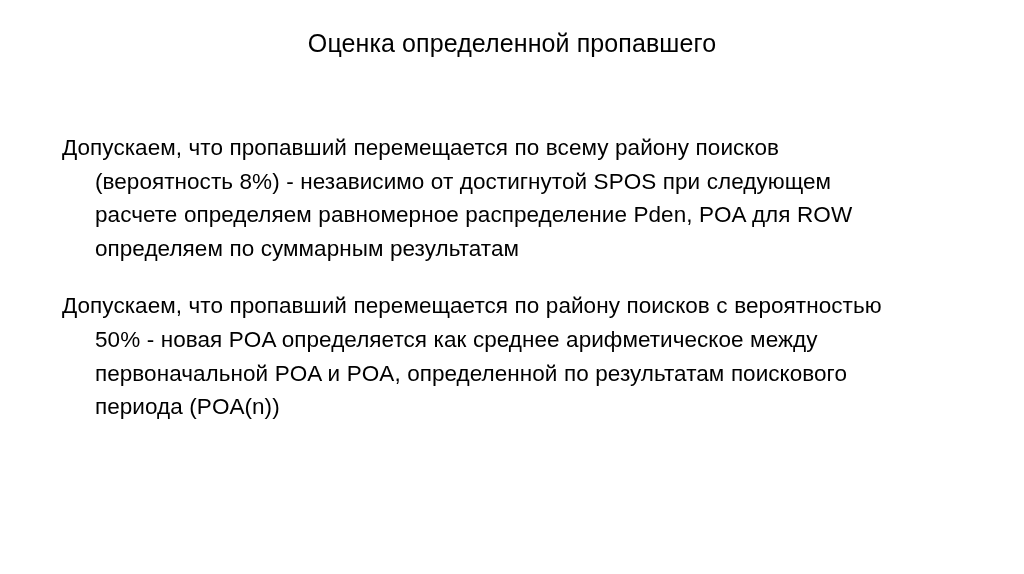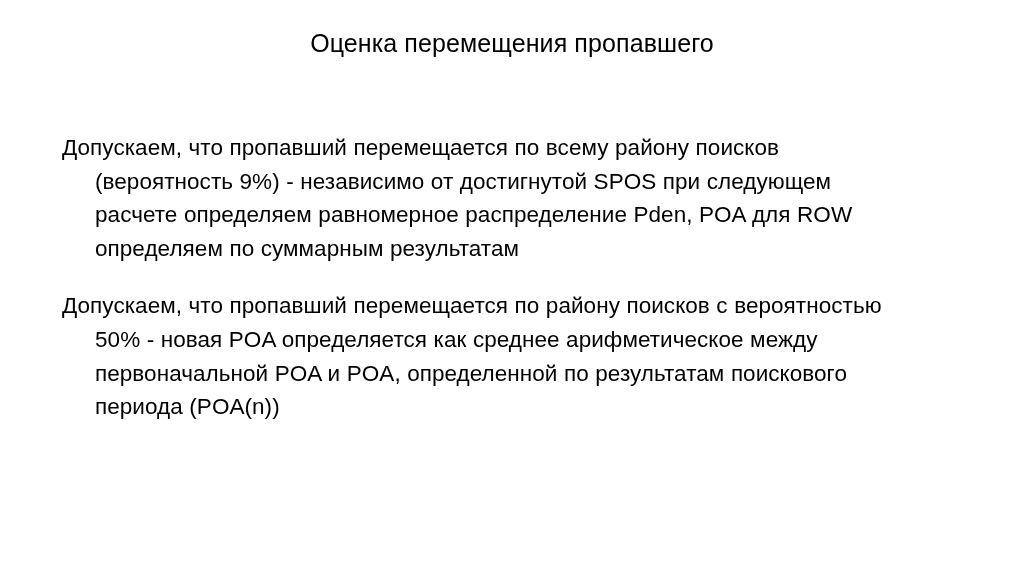--- a/index.html
+++ b/index.html
@@ -54,24 +54,24 @@
   .para:last-child {
     margin-bottom: 0;
     margin-top: 24px;
   }
 </style>
 </head>
 <body>
 
 <div class="slide">
 
-  <div class="slide-title">Оценка перемещения пропавшего</div>
+  <div class="slide-title">Оценка определенной пропавшего</div>
 
   <div class="body-block">
 
 
-    <p class="para">Допускаем, что пропавший перемещается по всему району поисков (вероятность 9%) - независимо от достигнутой SPOS при следующем расчете определяем равномерное распределение Pden, POA для ROW определяем по суммарным результатам</p>
+    <p class="para">Допускаем, что пропавший перемещается по всему району поисков (вероятность 8%) - независимо от достигнутой SPOS при следующем расчете определяем равномерное распределение Pden, POA для ROW определяем по суммарным результатам</p>
 
     <p class="para">Допускаем, что пропавший перемещается по району поисков с вероятностью 50% - новая POA определяется как среднее арифметическое между первоначальной POA и POA, определенной по результатам поискового периода (POA(n))</p>
 
   </div>
 
 </div>
 
 </body></html>

